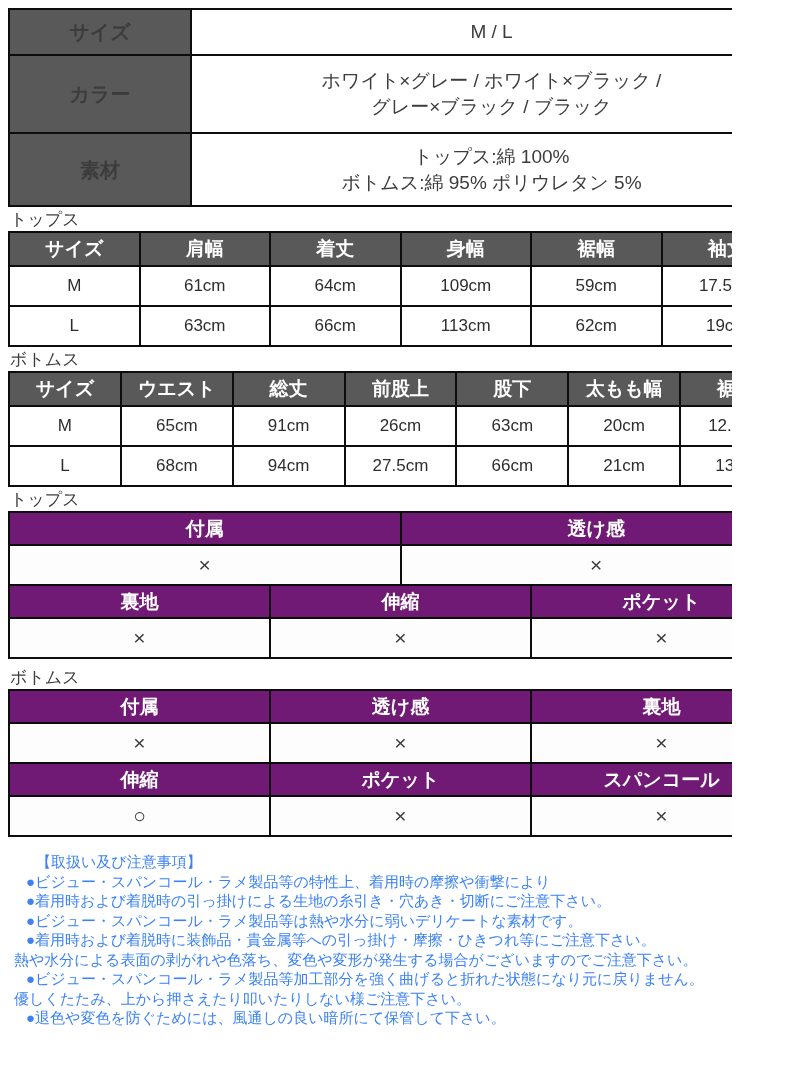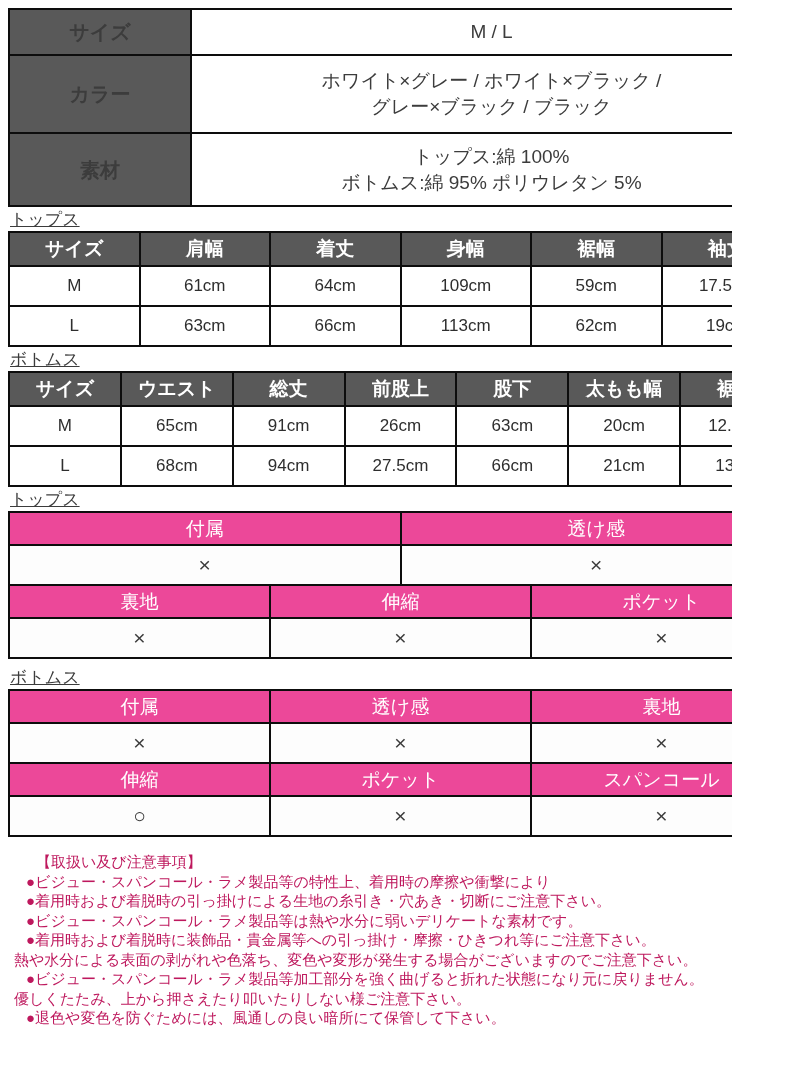--- a/index.html
+++ b/index.html
@@ -36,36 +36,35 @@
   .spec-table td { font-size: 19px; color: #3c3c3c; }
   .spec-row-size td { height: 46px; }
   .spec-row-color td { height: 78px; line-height: 26px; }
   .spec-row-material td { height: 73px; line-height: 26px; }
   
   .section-label {
     font-size: 17px;
     color: #3c3c3c;
     margin: 3px 0 2px 2px;
     line-height: 19px;
-    text-decoration: underline;
   }
   .gap-big { margin-top: 9px; }
   
   .meas-table .hdr td, .meas-table tr.head td { height: 34px; font-size: 19px; }
   .meas-table tr.head td { background: #595959; color: #fff; font-weight: bold; }
   .meas-table tr.data td { height: 40px; font-size: 17px; color: #2e2e2e; }
   
-  .feat-table tr.head td { background: #ec4899; color: #fff; font-weight: normal; height: 33px; font-size: 19px; }
+  .feat-table tr.head td { background: #701a75; color: #fff; font-weight: bold; height: 33px; font-size: 19px; }
   .feat-table tr.data td { height: 40px; font-size: 21px; color: #3c3c3c; background: #fdfdfd; }
   
   .notes {
     margin-top: 15px;
     margin-left: 4px;
     font-size: 15px;
-    color: #be185d;
+    color: #3b82f6;
     line-height: 19.5px;
   }
   .notes .line { white-space: nowrap; }
   .notes .indent-heading { padding-left: 24px; }
   .notes .indent-bullet { padding-left: 14px; }
   .notes .indent-cont { padding-left: 2px; }
 </style>
 </head>
 <body>
 

